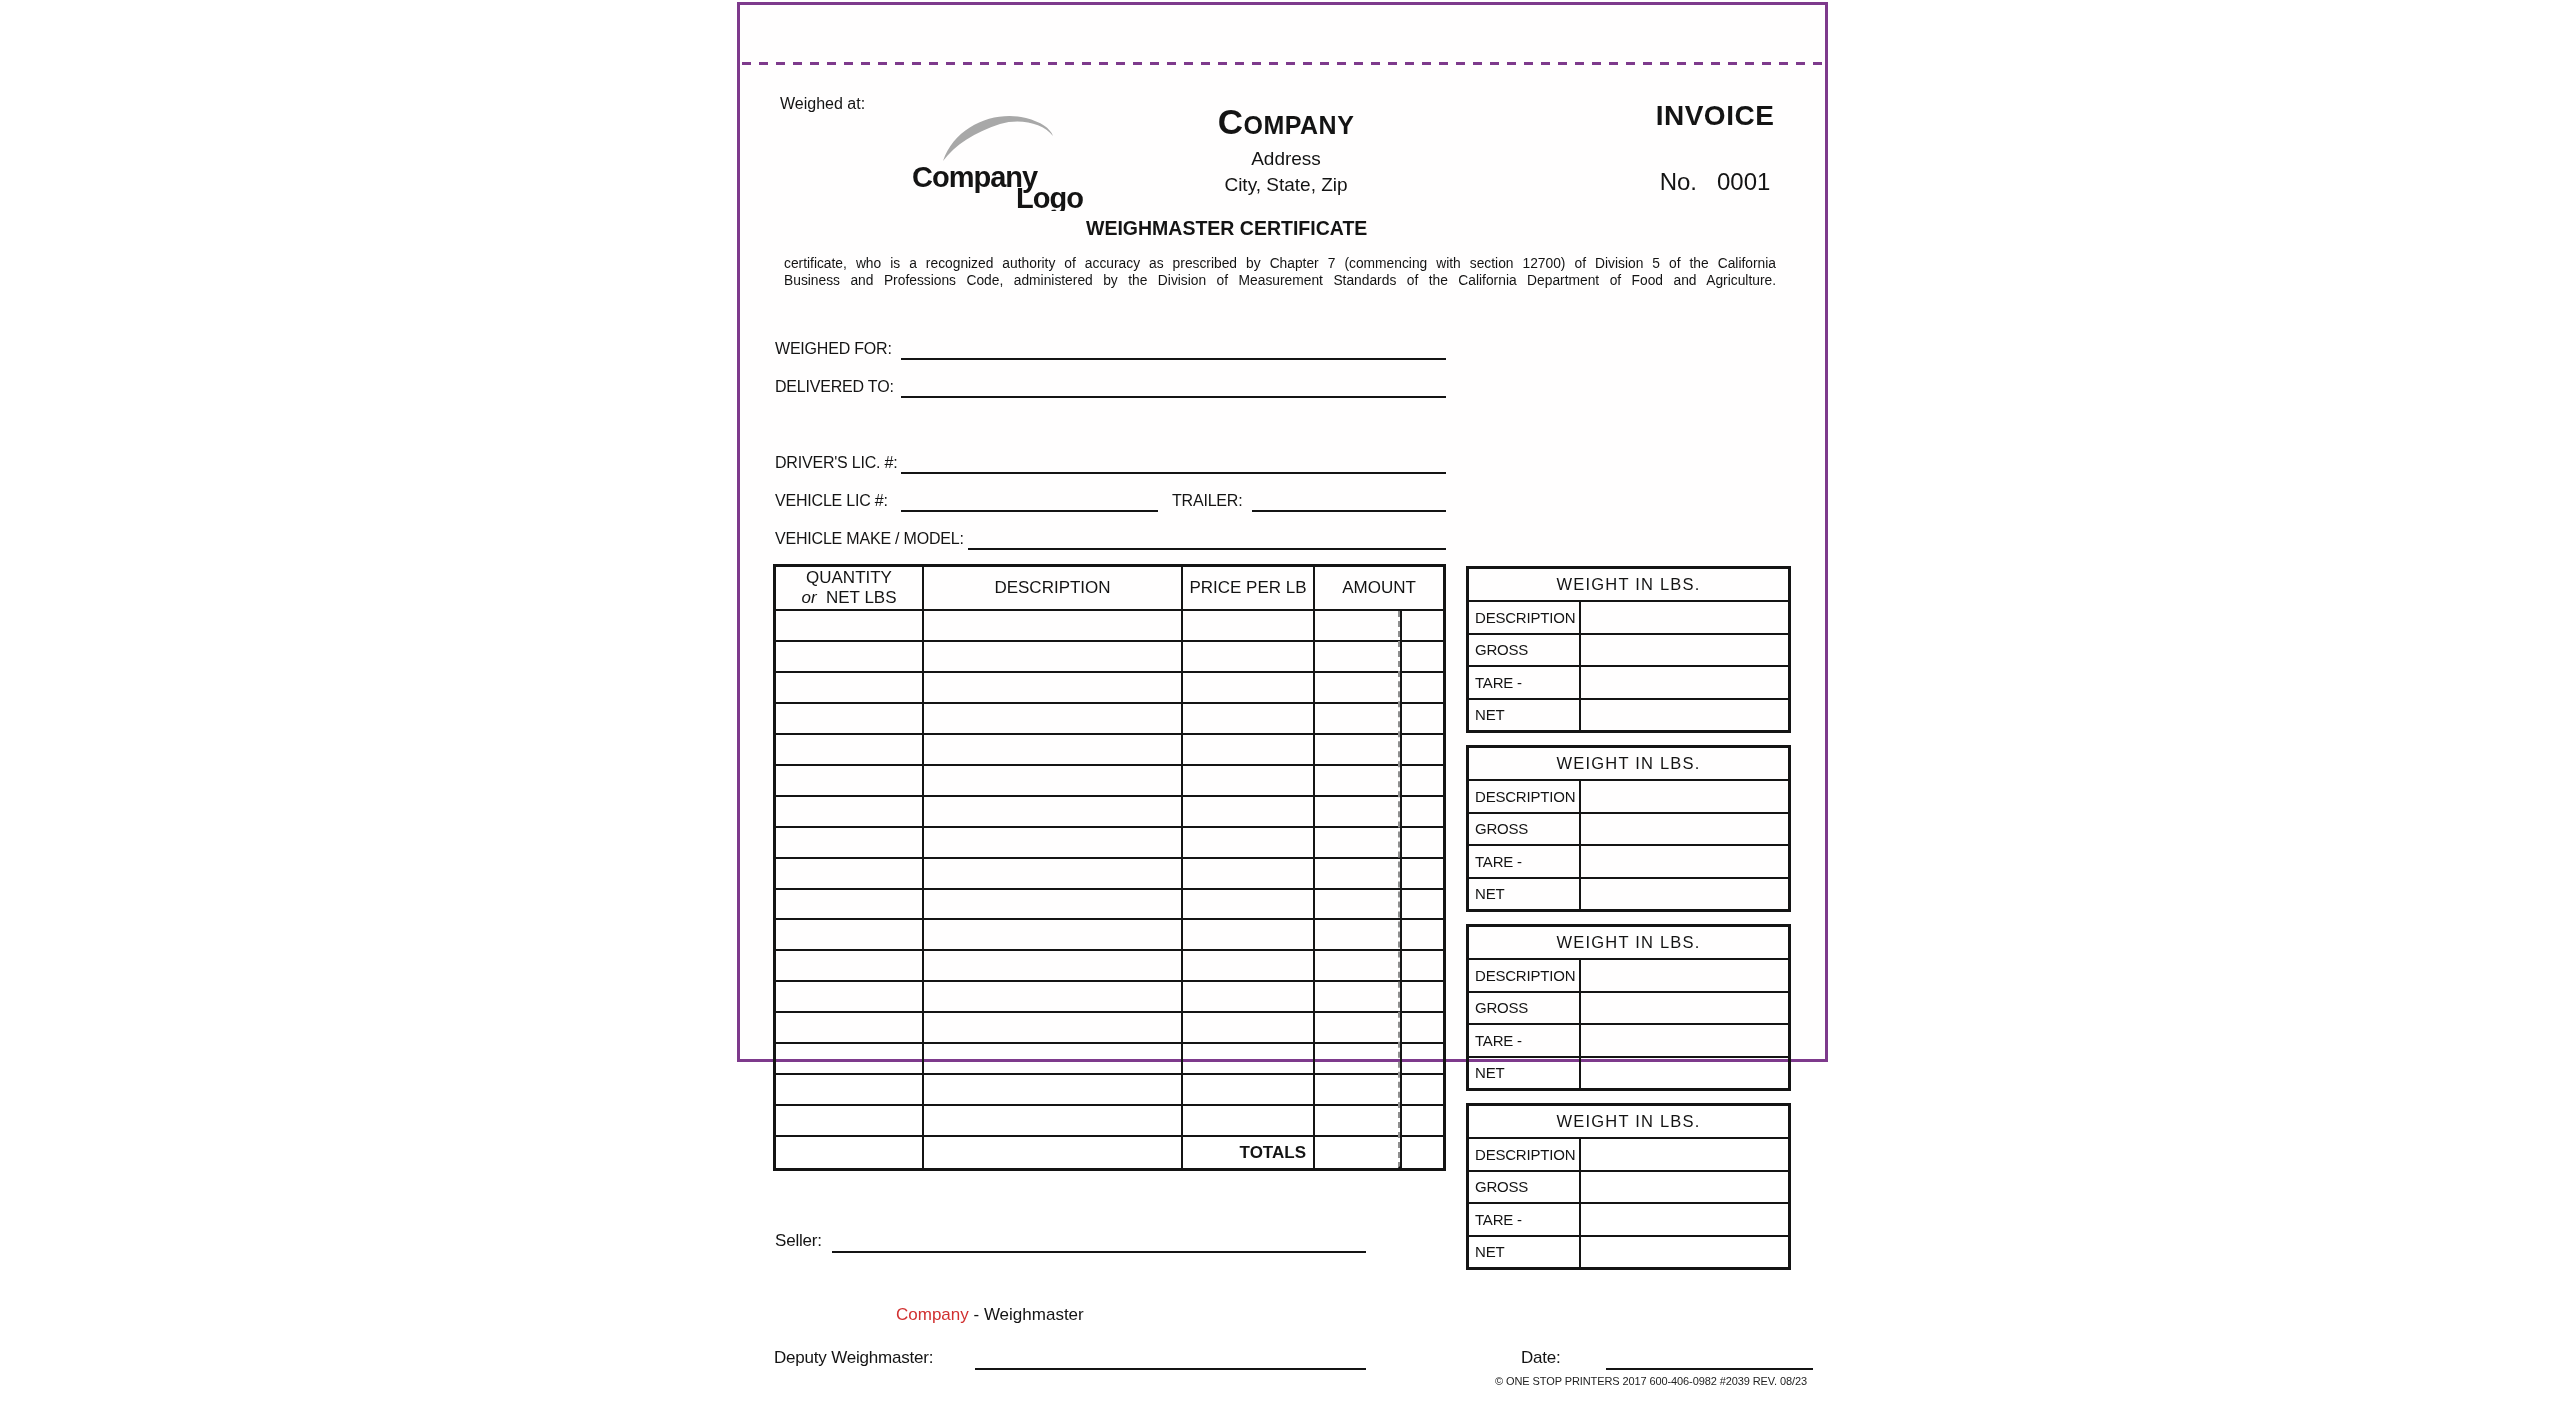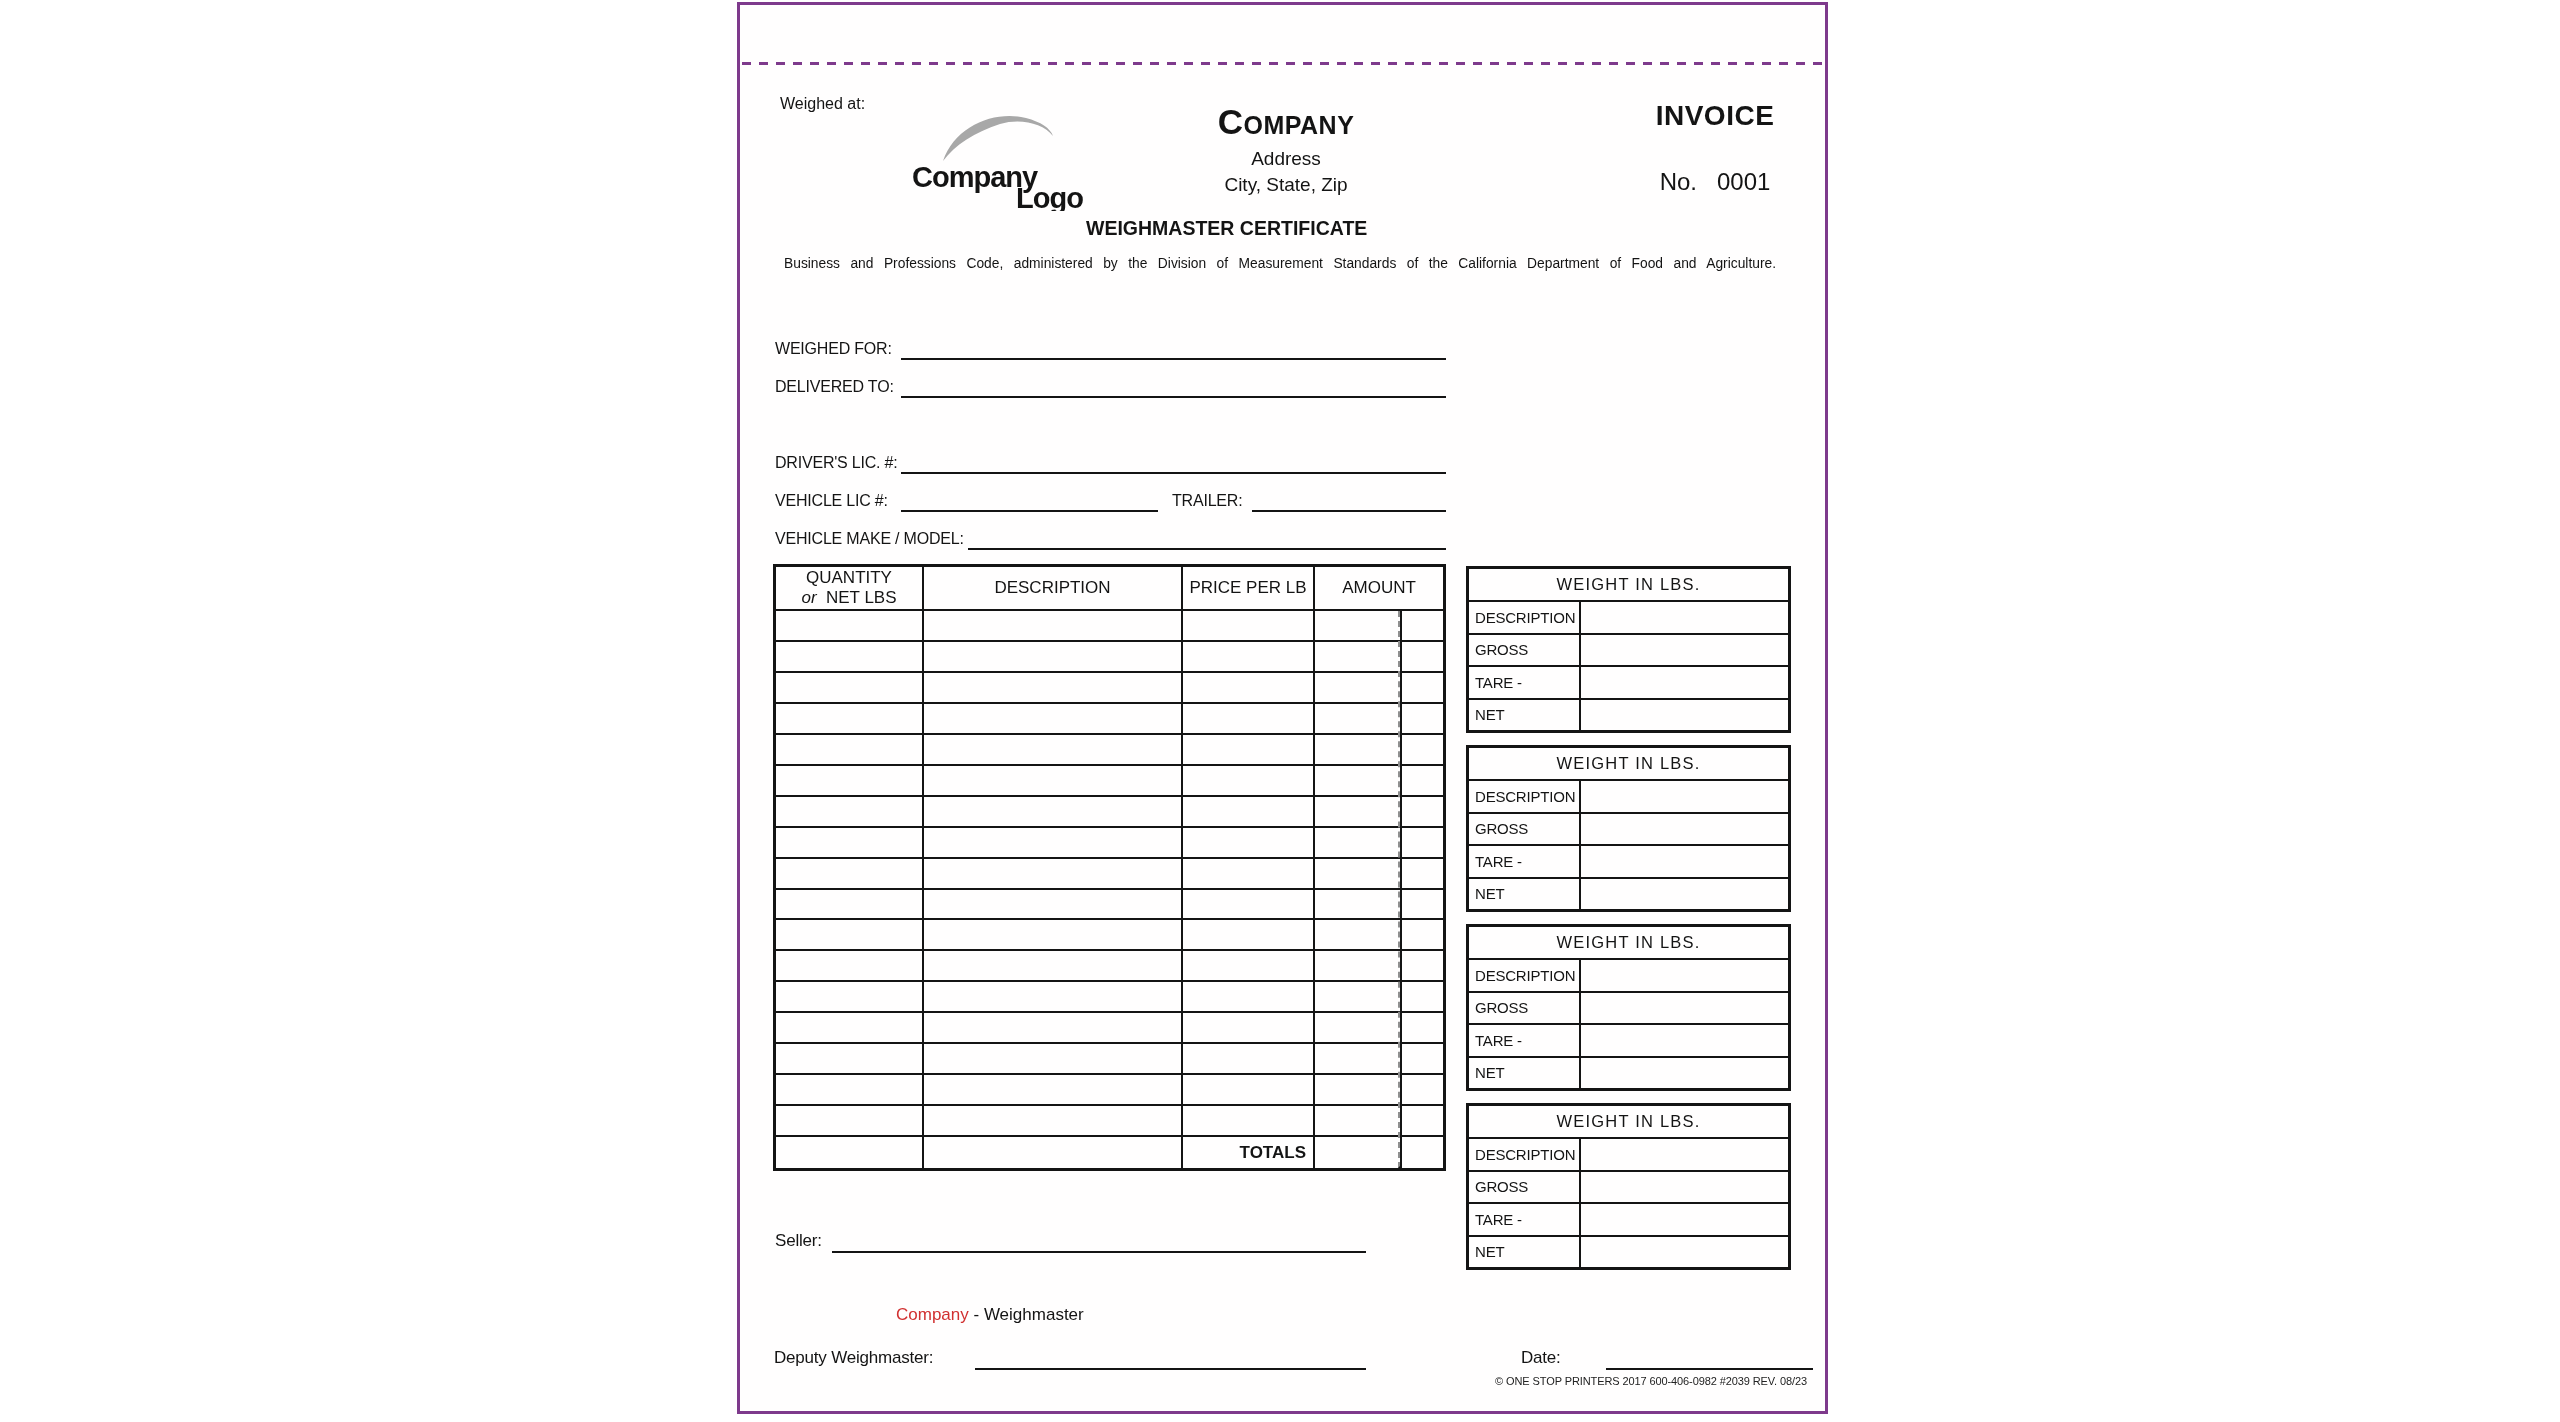--- a/index.html
+++ b/index.html
@@ -1,21 +1,21 @@
 <!DOCTYPE html>
 <html><head>
 <meta charset="utf-8">
 <style>
   html,body { margin:0; padding:0; background:#ffffff; }
   .canvas {
     position:relative; width:2560px; height:1422px; background:#ffffff;
     font-family:"Liberation Sans", sans-serif; color:#141414; overflow:hidden;
   }
   .sheet {
-    position:absolute; left:737px; top:2px; width:1091px; height:1412px;
+    position:absolute; left:737px; top:2px; width:1091px; height:1060px;
     border:3px solid #7e3a8c; background:#fffefe; box-sizing:border-box;
   }
   .perf {
     position:absolute; left:2px; right:2px; top:57px; height:3px;
     background:repeating-linear-gradient(90deg,#7e3a8c 0 9px, transparent 9px 17px);
   }
   .abs { position:absolute; }
 
   
   .weighed-at { left:40px; top:90px; font-size:16px; }
@@ -102,20 +102,21 @@
     <div class="abs invoice-block">
       <div class="invoice-title">INVOICE</div>
       <div class="invoice-no">
         <span>No.</span><span class="gap"></span><span>0001</span>
       </div>
     </div>
 
     <div class="abs cert-title">WEIGHMASTER CERTIFICATE</div>
 
     <div class="abs cert-par">
+      <div class="cert-line">certificate, who is a recognized authority of accuracy as prescribed by Chapter 7 (commencing with section 12700) of Division 5 of the California</div>
       <div class="cert-line">Business and Professions Code, administered by the Division of Measurement Standards of the California Department of Food and Agriculture.</div>
     </div>
 
     <div class="frow" style="top:333px">
       <span class="flabel w">WEIGHED FOR:</span>
       <span class="fline"></span>
     </div>
     <div class="frow" style="top:371px">
       <span class="flabel w">DELIVERED TO:</span>
       <span class="fline"></span>

